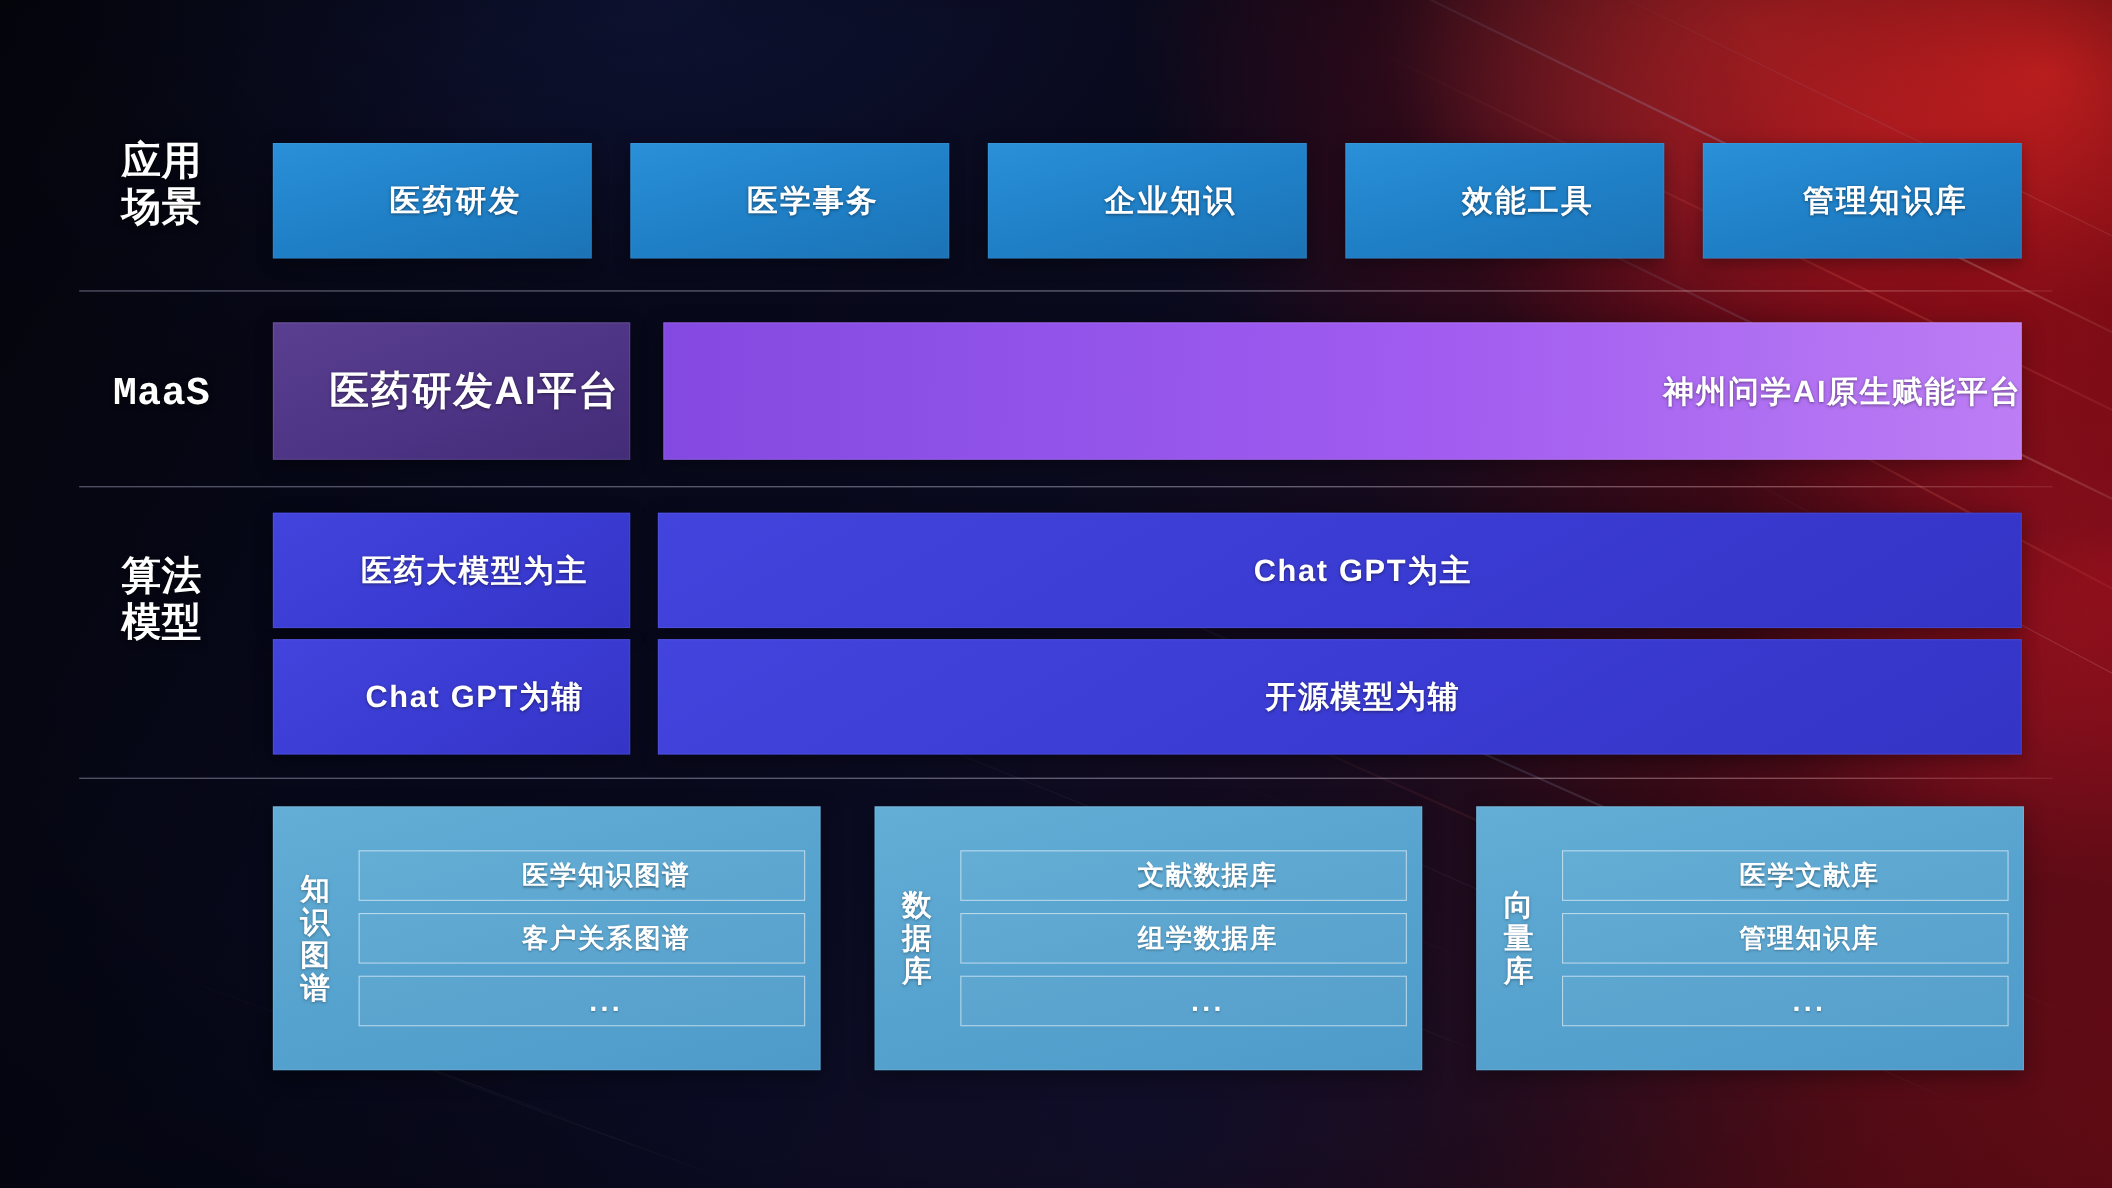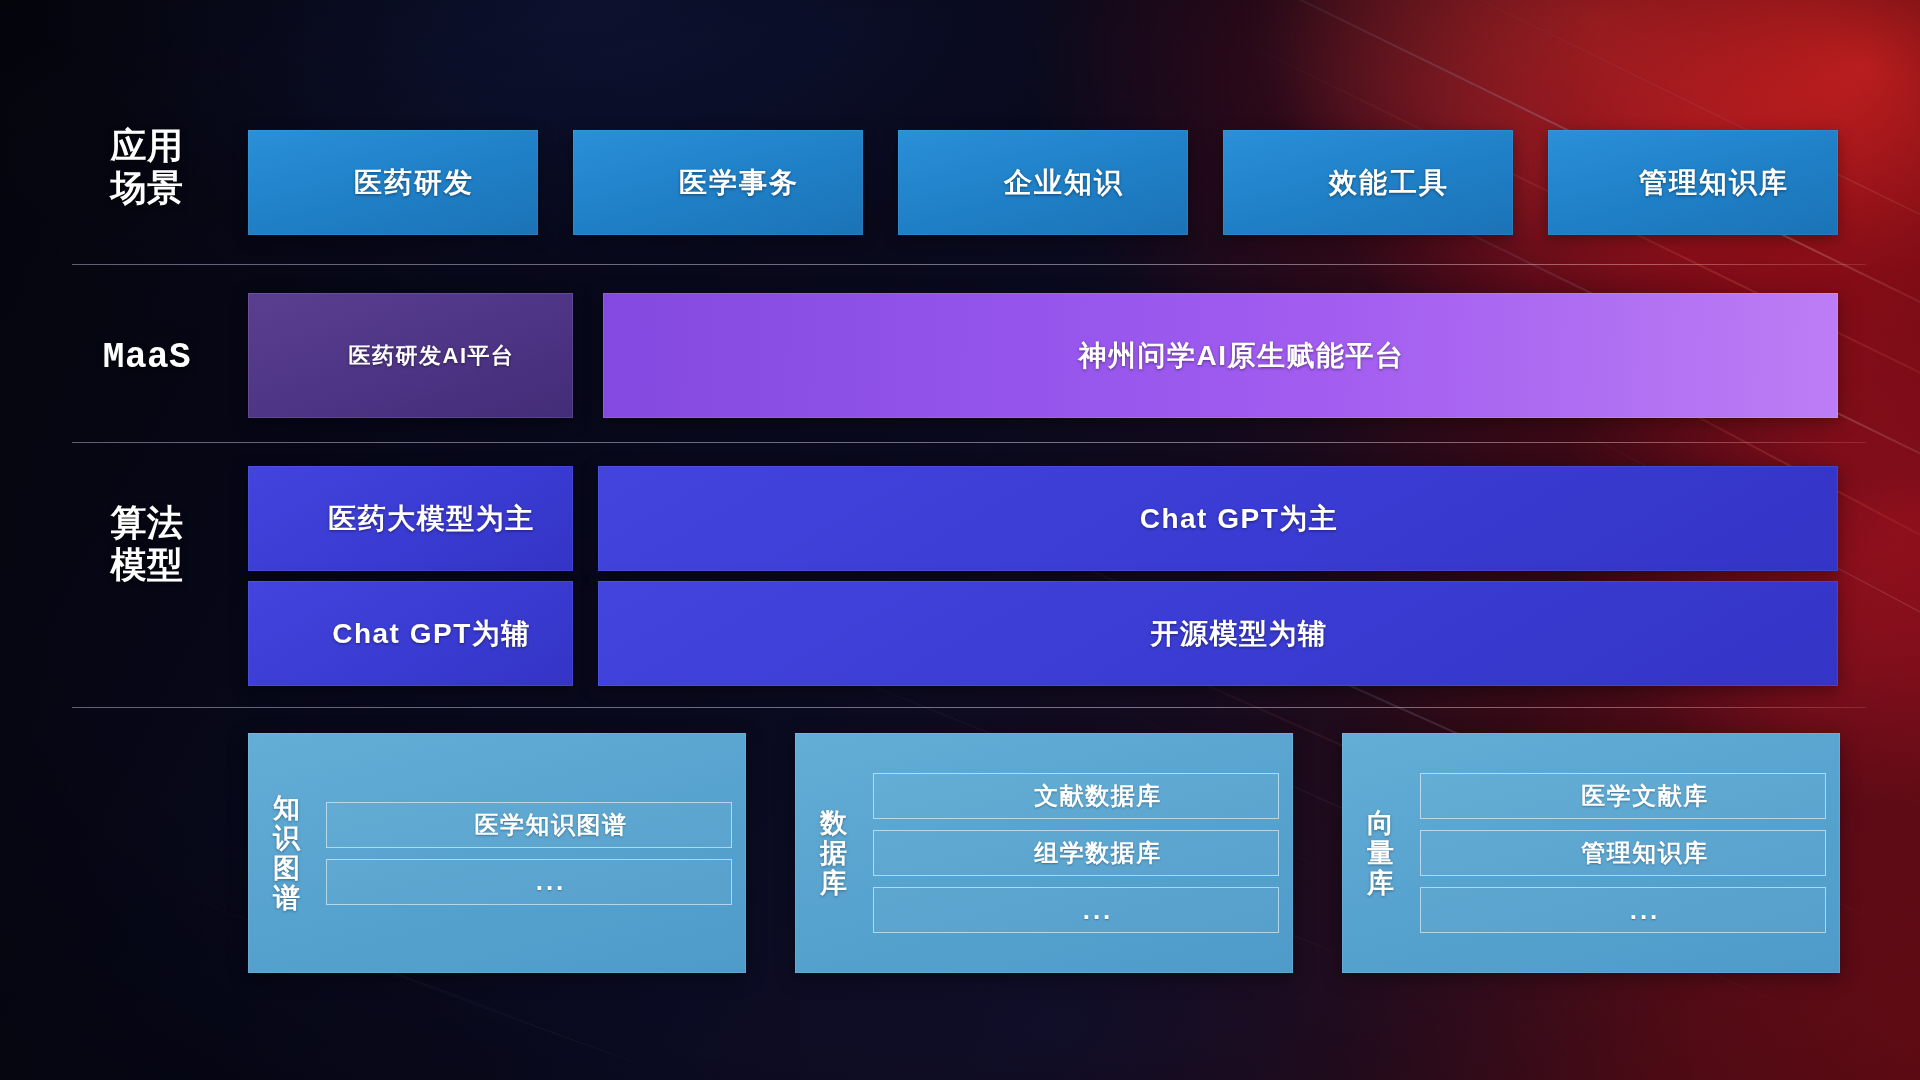--- a/index.html
+++ b/index.html
@@ -37,24 +37,24 @@
 
   
   .box { position:absolute; display:flex; align-items:center; justify-content:center;
          color:#fff; font-weight:700; text-shadow:0 1px 3px rgba(0,0,0,.45);padding-left:42px; }
 
   .app-box   { background:linear-gradient(165deg,#2a90d8 0%,#1f7fc6 55%,#1c73b6 100%);
                box-shadow:inset 0 0 0 1px rgba(255,255,255,.06), 0 4px 14px rgba(0,0,0,.35);
                font-size:28px; letter-spacing:2px; }
   .maas-dark { background:linear-gradient(160deg,#5a3f91 0%,#4e3485 55%,#432c77 100%);
                box-shadow:inset 0 0 0 1px rgba(255,255,255,.10), 0 4px 16px rgba(0,0,0,.38);
-               font-size:22px; letter-spacing:1.5px;text-align:right; }
+               font-size:36px; letter-spacing:1.5px;text-align:right; }
   .maas-wide { background:linear-gradient(92deg,#8449e0 0%,#9153ea 28%,#a25cf0 58%,#b070f2 82%,#bd7df5 100%);
                box-shadow:inset 0 0 0 1px rgba(255,255,255,.10), 0 4px 18px rgba(0,0,0,.34);
-               font-size:28px; letter-spacing:1.5px; }
+               font-size:28px; letter-spacing:1.5px;justify-content:flex-end; }
   .algo-box  { background:linear-gradient(150deg,#4244dd 0%,#3a3bd2 55%,#3434c6 100%);
                box-shadow:inset 0 0 0 1px rgba(255,255,255,.07), 0 4px 16px rgba(0,0,0,.36);
                font-size:28px; letter-spacing:1.5px; }
 
   
   .know-panel { position:absolute; display:flex; align-items:center;
                 background:linear-gradient(165deg,#63aed6 0%,#57a3cf 50%,#4e9bca 100%);
                 box-shadow:inset 0 0 0 1px rgba(255,255,255,.10), 0 5px 18px rgba(0,0,0,.36);
                 padding:12px 14px 12px 10px; gap:10px; }
   .know-vlabel { width:58px; flex:0 0 58px; color:#fff; font-weight:700; font-size:27px;
@@ -152,20 +152,23 @@
     <div class="know-vlabel">
       <div>知</div>
       <div>识</div>
       <div>图</div>
       <div>谱</div>
     </div>
     <div class="know-items">
       <div class="know-item">
         <span>医学知识图谱</span>
       </div>
+      <div class="know-item">
+        <span>客户关系图谱</span>
+      </div>
       <div class="know-item dots">
         <span>...</span>
       </div>
     </div>
   </div>
 
   <div class="know-panel" style="left:795px;top:733px;width:498px;height:240px;">
     <div class="know-vlabel">
       <div>数</div>
       <div>据</div>

